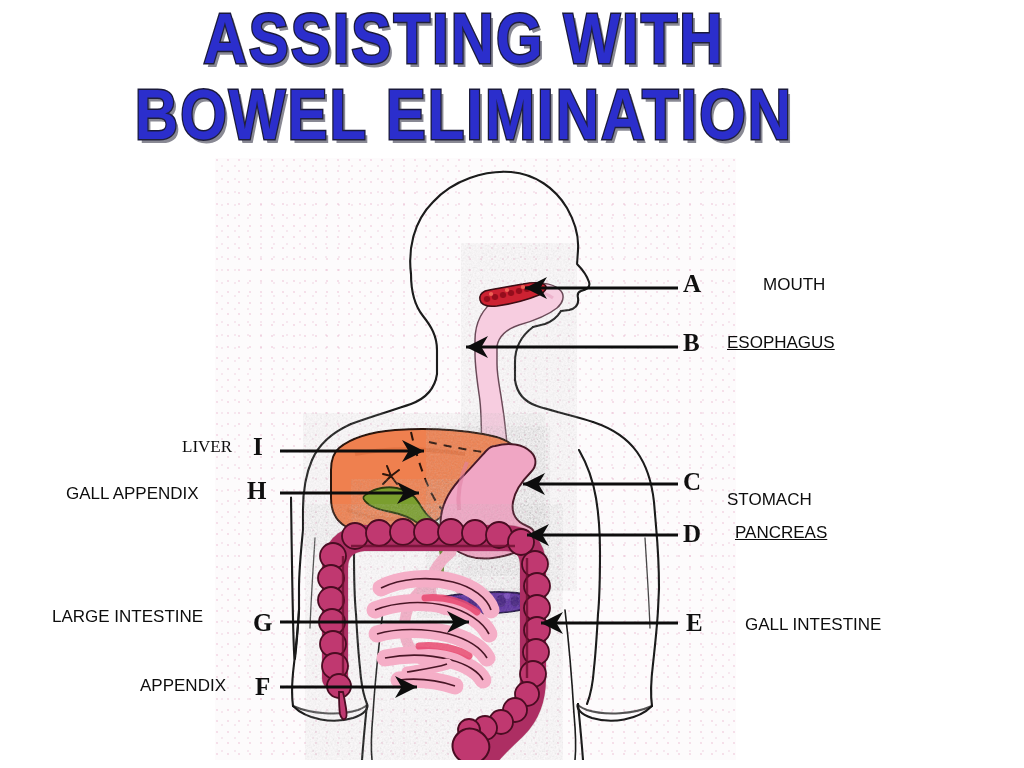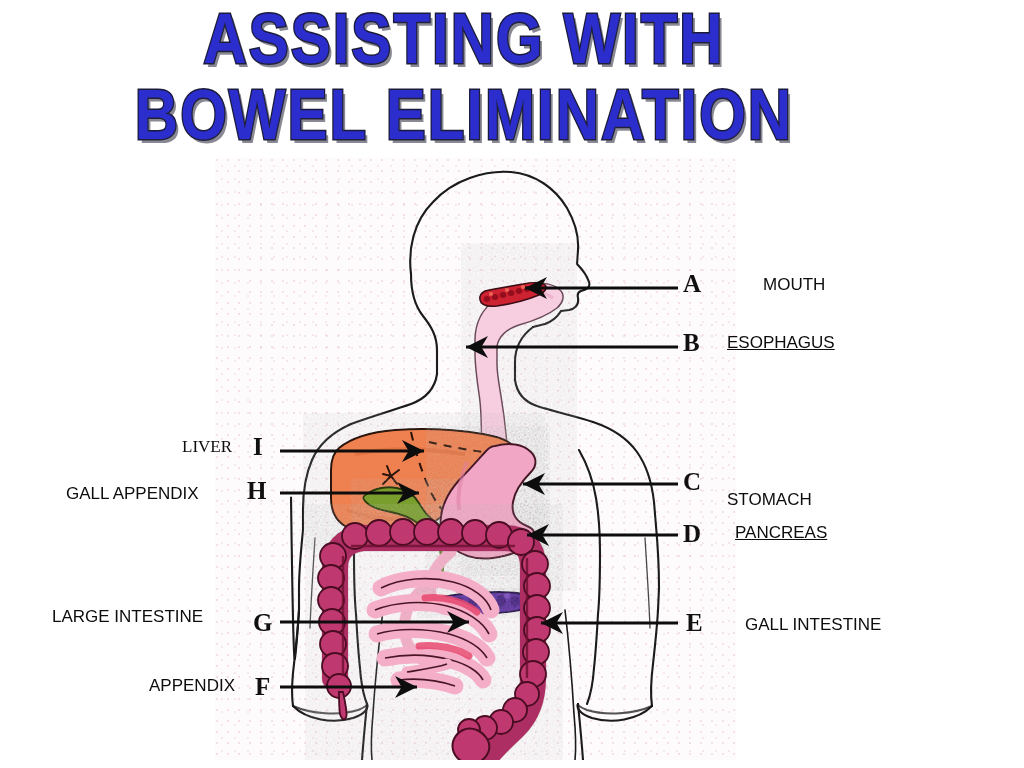--- a/index.html
+++ b/index.html
@@ -502,14 +502,14 @@
     <div class="key-label right-side" style="top: 524px; left: 735px; text-decoration: underline;">PANCREAS</div>
     <div class="key-letter" style="left: 686px; top: 610px;">E</div>
     <div class="key-label right-side" style="top: 616px; left: 745px;">GALL INTESTINE</div>
     <div class="key-letter" style="left: 253px; top: 434px;">I</div>
     <div class="key-label left-side" style="top: 438px; left: 182px; width: auto; font-family: Liberation Serif, serif;">LIVER</div>
     <div class="key-letter" style="left: 247px; top: 478px;">H</div>
     <div class="key-label left-side" style="top: 485px; left: 66px; width: auto;">GALL APPENDIX</div>
     <div class="key-letter" style="left: 253px; top: 610px;">G</div>
     <div class="key-label left-side" style="top: 608px; left: 52px; width: auto;">LARGE INTESTINE</div>
     <div class="key-letter" style="left: 255px; top: 674px;">F</div>
-    <div class="key-label left-side" style="top: 677px; left: 149px; width: auto;">APPENDIX</div>
+    <div class="key-label left-side" style="top: 677px; left: 140px; width: auto;">APPENDIX</div>
   </div>
 
 </body></html>

